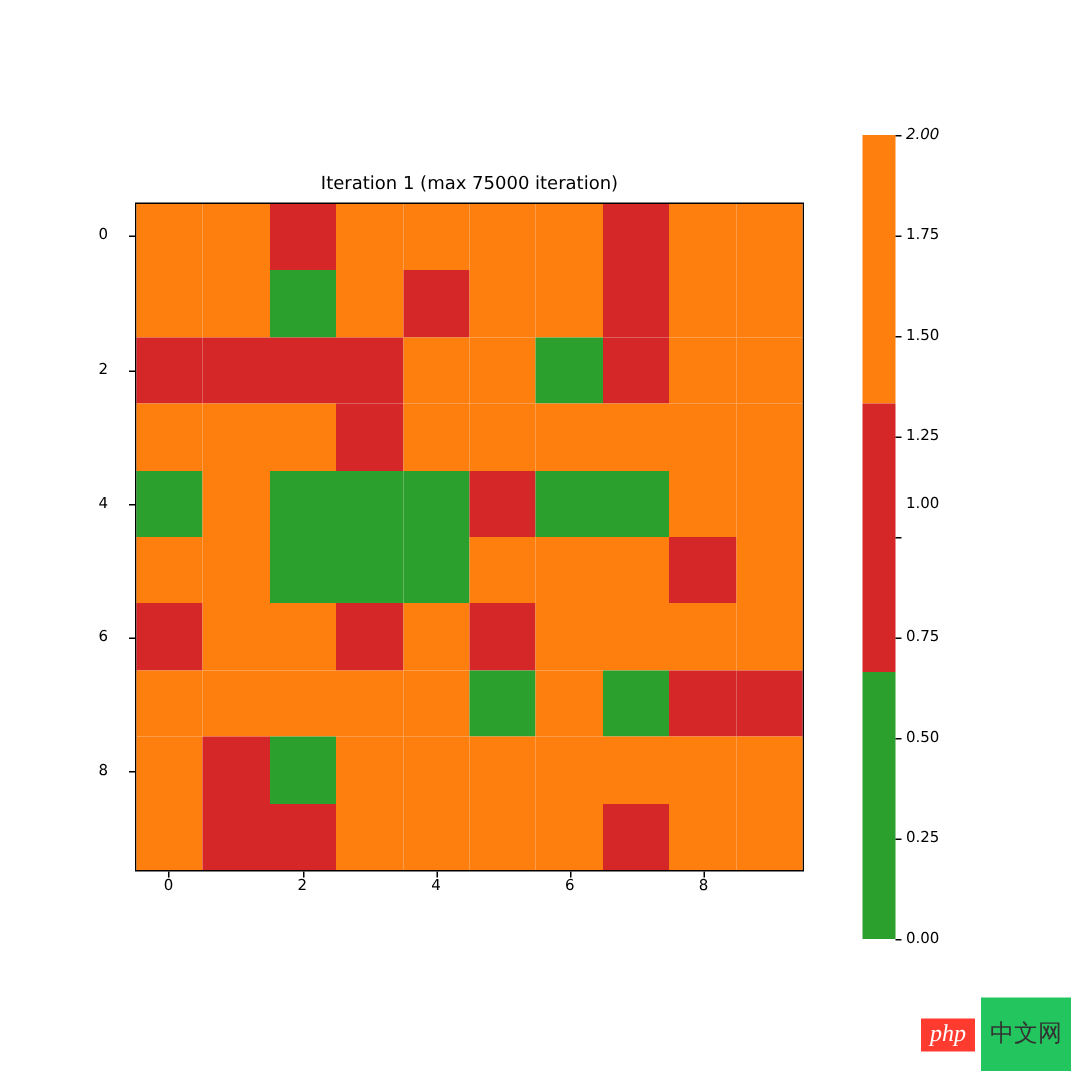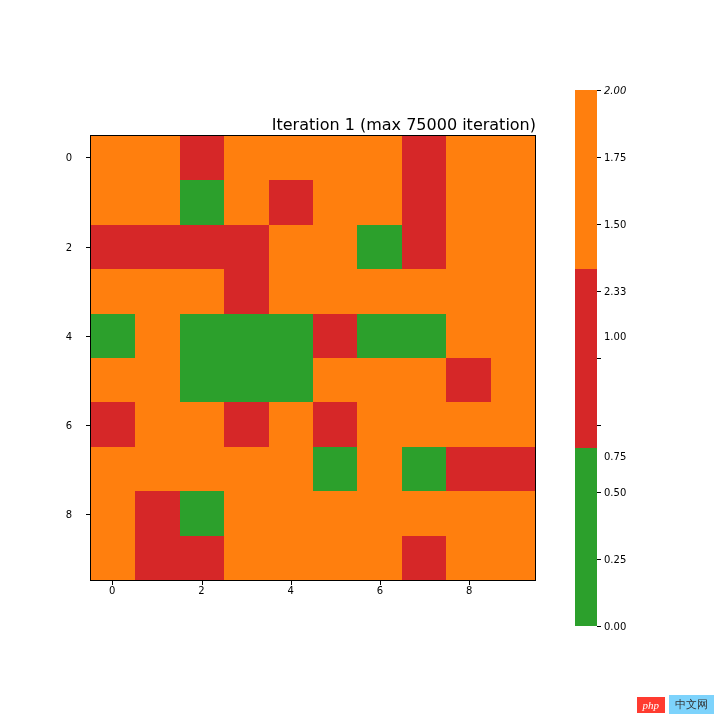--- a/index.html
+++ b/index.html
@@ -21,22 +21,22 @@
     width: 446px;
     height: 446px;
     border: 1px solid #000;
     box-sizing: border-box;
   }
   .title {
     position: absolute;
     left: 90px;
     top: 115px;
     width: 446px;
-    text-align: right;
-    font-size: 16px;
+    text-align: center;
+    font-size: 12px;
   }
   .grid {
     display: grid;
     width: 100%;
     height: 100%;
     grid-template-columns: repeat(10, 1fr);
     grid-template-rows: repeat(10, 1fr);
   }
   .cell { width: 100%; height: 100%; }
   .c0 { background: #2ca02c; }  
@@ -82,35 +82,35 @@
     background: #000;
   }
 
   .watermark {
     position: absolute;
     right: 6px;
     bottom: 6px;
     display: flex;
     align-items: center;
     gap: 4px;
-    font-size: 11px;
+    font-size: 16px;
     font-style: italic;
     font-family: Georgia, serif;
     justify-content: flex-end;
   }
   .wm-box {
     background: #ff3b30;
     color: #fff;
     padding: 2px 6px;
     font-style: italic;
   }
   .wm-text {
-    background: #7dd3fc;
+    background: #22c55e;
     color: #333;
-    padding: 2px 6px;
+    padding: 14px 6px;
     font-style: normal;
     font-family: Arial, sans-serif;
   }
 </style>
 </head>
 <body>
 
 <div class="title">Iteration 1 (max 75000 iteration)</div>
 
 <div class="plot-area">
@@ -258,24 +258,24 @@
 <div class="ytick" style="top: 514.1px;">
     <span>8</span>
   </div>
 <div class="tick-mark-y" style="top: 514.1px;"></div>
 <div class="cb-ticklabel" style="top: 626px;">0.00</div>
 <div class="cb-tickline" style="top: 626px;"></div>
 <div class="cb-ticklabel" style="top: 559px; text-align: center;">0.25</div>
 <div class="cb-tickline" style="top: 559px;"></div>
 <div class="cb-ticklabel" style="top: 492px;">0.50</div>
 <div class="cb-tickline" style="top: 492px;"></div>
-<div class="cb-ticklabel" style="top: 425px; margin-top: 31px;">0.75</div>
+<div class="cb-ticklabel" style="top: 425px;">0.75</div>
 <div class="cb-tickline" style="top: 425px;"></div>
 <div class="cb-ticklabel" style="top: 336px;">1.00</div>
 <div class="cb-tickline" style="top: 358px;"></div>
-<div class="cb-ticklabel" style="top: 291px;">2.33</div>
+<div class="cb-ticklabel" style="top: 291px;">1.25</div>
 <div class="cb-tickline" style="top: 291px;"></div>
 <div class="cb-ticklabel" style="top: 224px;">1.50</div>
 <div class="cb-tickline" style="top: 224px;"></div>
 <div class="cb-ticklabel" style="top: 157px;">1.75</div>
 <div class="cb-tickline" style="top: 157px;"></div>
 <div class="cb-ticklabel" style="top: 90px; font-style: italic;">2.00</div>
 <div class="cb-tickline" style="top: 90px;"></div>
 
 </body></html>

